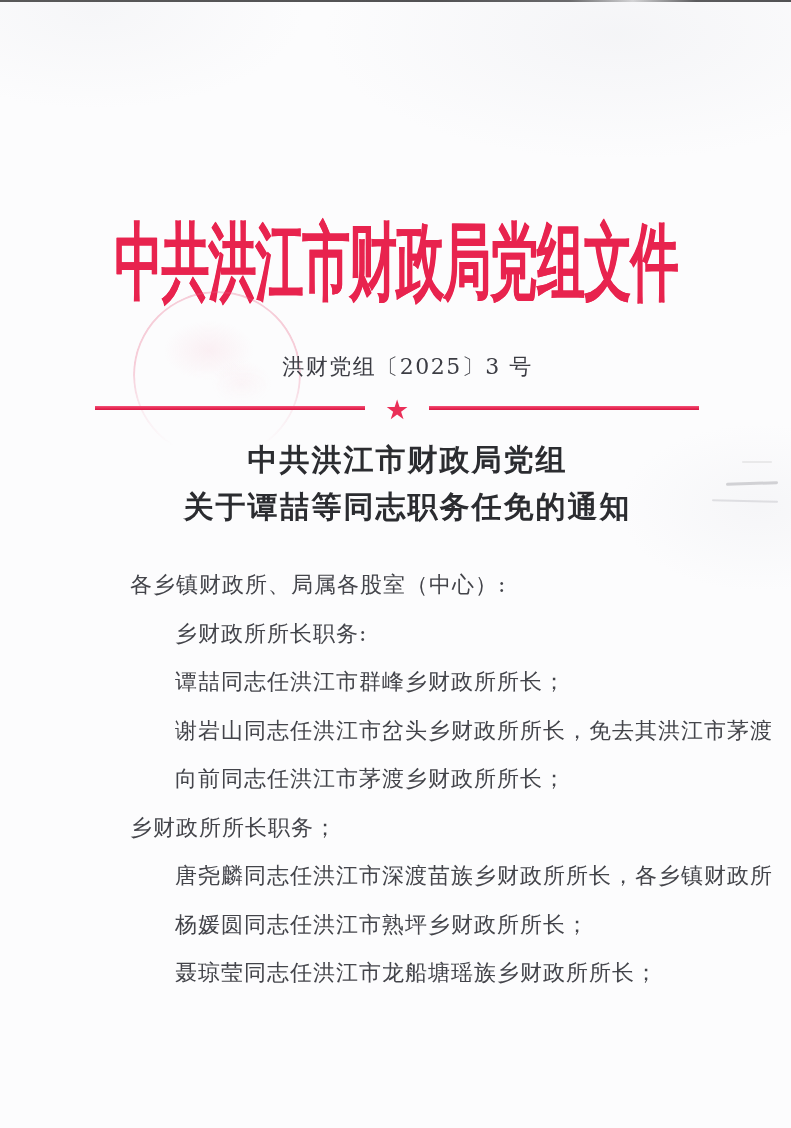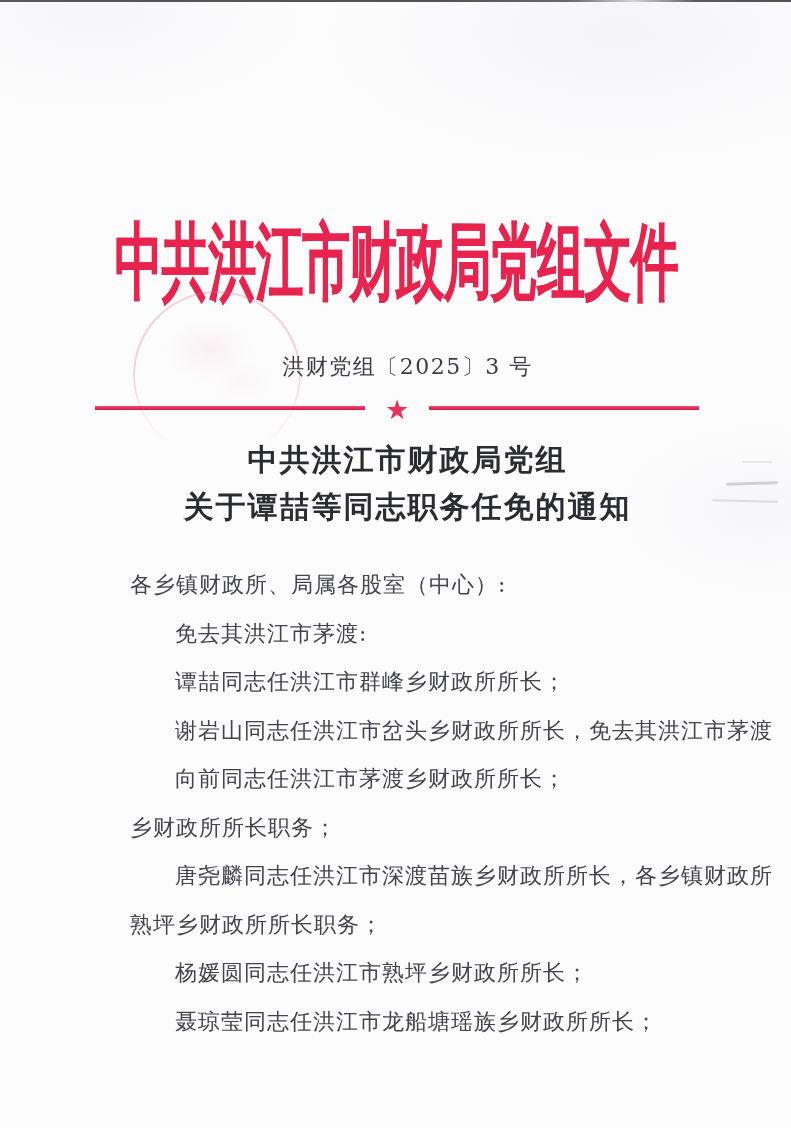--- a/index.html
+++ b/index.html
@@ -137,26 +137,25 @@
   <div class="rule"></div>
 </div>
 
 <div class="doc-title">
   <div>中共洪江市财政局党组</div>
   <div>关于谭喆等同志职务任免的通知</div>
 </div>
 
 <div class="doc-body">
     <div class="body-line">各乡镇财政所、局属各股室（中心）:</div>
-    <div class="body-line indent">免去其洪江市茅渡:</div>
+    <div class="body-line indent">乡财政所所长职务:</div>
     <div class="body-line indent">谭喆同志任洪江市群峰乡财政所所长；</div>
     <div class="body-line indent">谢岩山同志任洪江市岔头乡财政所所长，免去其洪江市茅渡</div>
     <div class="body-line indent">向前同志任洪江市茅渡乡财政所所长；</div>
     <div class="body-line">乡财政所所长职务；</div>
     <div class="body-line indent">唐尧麟同志任洪江市深渡苗族乡财政所所长，各乡镇财政所</div>
-    <div class="body-line">熟坪乡财政所所长职务；</div>
     <div class="body-line indent">杨媛圆同志任洪江市熟坪乡财政所所长；</div>
     <div class="body-line indent">聂琼莹同志任洪江市龙船塘瑶族乡财政所所长；</div>
   </div>
 
 <div class="smudge s1"></div>
 <div class="smudge s2"></div>
 <div class="smudge s3"></div>
 
 </body></html>

